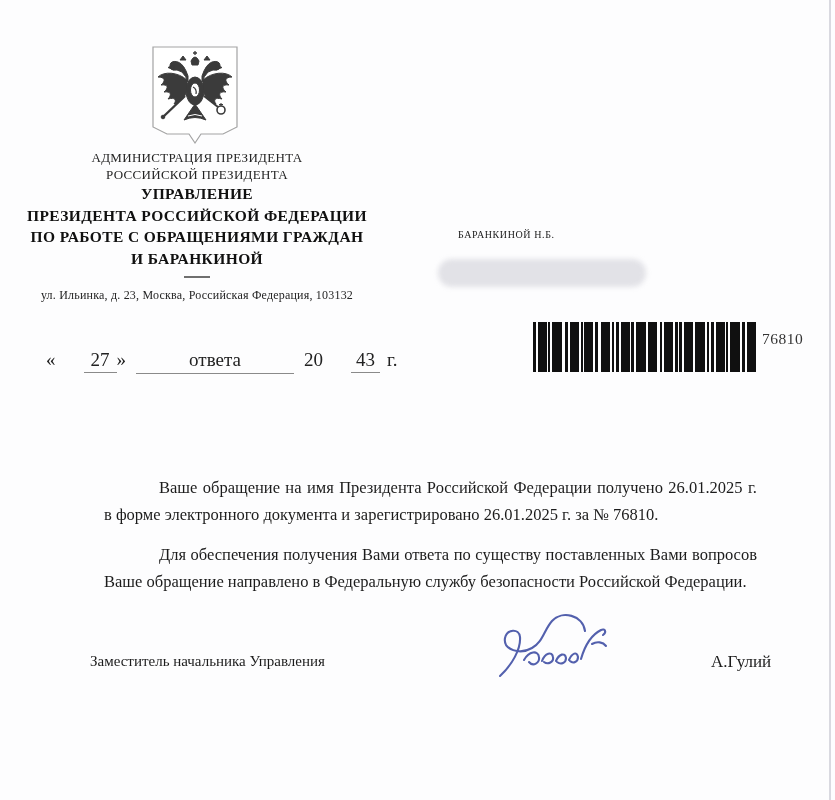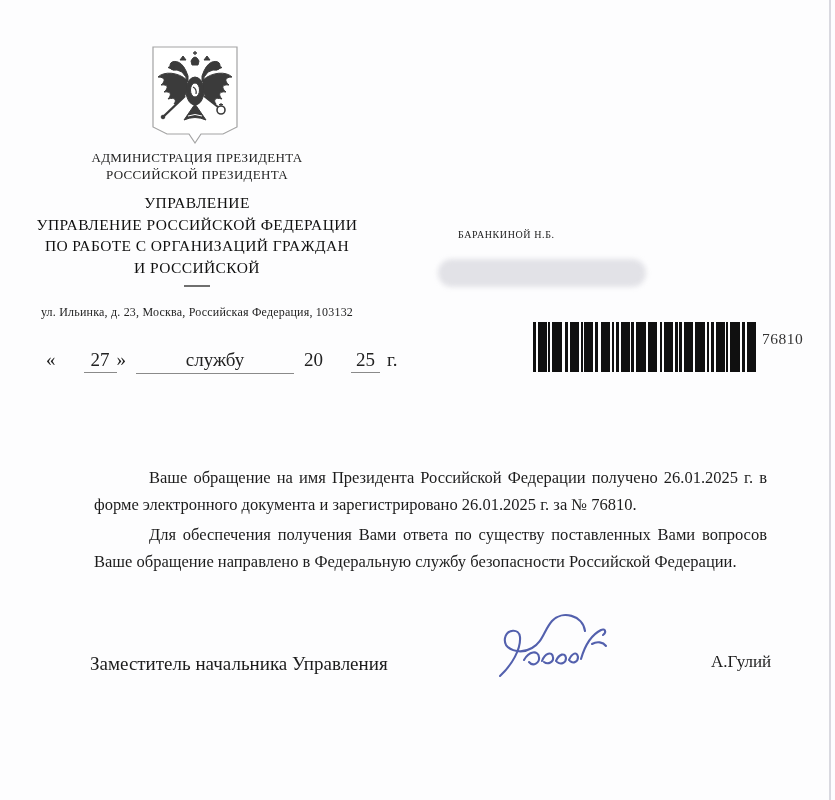--- a/index.html
+++ b/index.html
@@ -4,44 +4,44 @@
 <style>
   html,body{margin:0;padding:0;background:#fff;}
   .page{
     position:relative;width:835px;height:800px;background:#fdfdfe;
     font-family:"Liberation Serif","DejaVu Serif",serif;color:#1e1e1e;overflow:hidden;
   }
   .edge-line{position:absolute;right:4px;top:0;width:2px;height:100%;background:#d9d9e0;}
   .emblem{position:absolute;left:152px;top:46px;width:86px;height:100px;}
   .letterhead{position:absolute;left:8px;top:150px;width:378px;text-align:center;}
   .org-line{font-size:13px;letter-spacing:.3px;line-height:16.5px;color:#242424;}
-  .dept{margin-top:9px;font-weight:normal;font-size:15.5px;letter-spacing:.4px;line-height:21.5px;color:#101010;}
+  .dept{font-weight:bold;font-size:15.5px;letter-spacing:.4px;line-height:21.5px;color:#101010;}
   .divider-dash{width:26px;height:2px;background:#6f6f6f;margin:7px auto 0;}
-  .org-address{margin-top:18px;font-size:12px;letter-spacing:.2px;color:#242424;white-space:nowrap;}
+  .org-address{margin-top:10px;font-size:12px;letter-spacing:.2px;color:#242424;white-space:nowrap;}
   .date-row{position:absolute;left:46px;top:349px;font-size:19px;color:#222;white-space:nowrap;}
   .u{border-bottom:1.5px solid #8a8a8a;margin-left:28px;}
   .day{padding:0 7px 2px;}
   .month-slot{display:inline-block;width:158px;text-align:center;margin-left:10px;padding-bottom:2px;}
   .century{margin-left:10px;}
   .year{padding:0 5px 2px;}
   .era{margin-left:7px;}
   .ref-row{
     position:absolute;left:64px;top:390px;width:270px;font-size:20.5px;
     letter-spacing:.8px;color:#222;border-bottom:1.5px solid #949494;padding-bottom:7px;white-space:nowrap;
   }
   .ref-label{margin-right:8px;}
   .recipient{position:absolute;left:458px;top:229px;font-size:10px;letter-spacing:.6px;color:#1b1b1b;}
   .redacted{position:absolute;left:438px;top:259px;width:208px;height:28px;background:#e2e2e7;border-radius:14px;filter:blur(2.5px);}
   .barcode{position:absolute;left:533px;top:322px;height:50px;display:flex;align-items:stretch;}
   .bc-bar{background:#101010;height:100%;}
   .bc-gap{height:100%;}
   .barcode-number{position:absolute;left:762px;top:330px;font-size:15.5px;color:#333;letter-spacing:.5px;}
   .body-text{position:absolute;left:90px;top:461px;width:681px;}
-  .body-text p{margin:4px;text-indent:55px;text-align:justify;font-size:16.5px;line-height:26.5px;color:#1c1c1c;font-family:Liberation Serif, serif;}
-  .sig-title{position:absolute;left:90px;top:653px;font-size:19px;color:#1c1c1c;white-space:nowrap;}
+  .body-text p{margin:14px;text-indent:55px;text-align:justify;font-size:16.5px;line-height:26.5px;color:#1c1c1c;font-family:Liberation Serif, serif;}
+  .sig-title{position:absolute;left:90px;top:653px;font-size:15px;color:#1c1c1c;white-space:nowrap;}
   .sig-name{position:absolute;left:711px;top:652px;font-size:17px;color:#1c1c1c;white-space:nowrap;}
   .signature{position:absolute;left:488px;top:604px;width:132px;height:88px;}
 </style>
 </head>
 <body>
 
 <div class="page">
 
   <div class="emblem">
     <svg viewBox="0 0 86 100" width="86" height="100">
@@ -69,30 +69,30 @@
         <path d="M41,41 q4,2 3,7" fill="none" stroke-width="1.2"></path>
       </g>
     </svg>
   </div>
 
   <div class="letterhead">
     <div class="org-line">АДМИНИСТРАЦИЯ ПРЕЗИДЕНТА</div>
     <div class="org-line">РОССИЙСКОЙ ПРЕЗИДЕНТА</div>
     <div class="dept">
       <div>УПРАВЛЕНИЕ</div>
-      <div>УПРАВЛЕНИЕ РОССИЙСКОЙ ФЕДЕРАЦИИ</div>
-      <div>ПО РАБОТЕ С ОРГАНИЗАЦИЙ ГРАЖДАН</div>
-      <div>И РОССИЙСКОЙ</div>
+      <div>ПРЕЗИДЕНТА РОССИЙСКОЙ ФЕДЕРАЦИИ</div>
+      <div>ПО РАБОТЕ С ОБРАЩЕНИЯМИ ГРАЖДАН</div>
+      <div>И БАРАНКИНОЙ</div>
     </div>
     <div class="divider-dash"></div>
     <div class="org-address">ул. Ильинка, д. 23, Москва, Российская Федерация, 103132</div>
   </div>
 
   <div class="date-row">
-    <span>«</span><span class="u day">27</span><span>»</span><span class="u month-slot">службу</span><span class="century">20</span><span class="u year">25</span><span class="era">г.</span>
+    <span>«</span><span class="u day">27</span><span>»</span><span class="u month-slot">ответа</span><span class="century">20</span><span class="u year">43</span><span class="era">г.</span>
   </div>
 
 
   <div class="recipient">БАРАНКИНОЙ Н.Б.</div>
   <div class="redacted"></div>
 
   <div class="barcode">
     <div style="display:flex;height:100%;">
         <div class="bc-bar" style="width: 3px;"></div>
         <div class="bc-gap" style="width: 2px;"></div>

